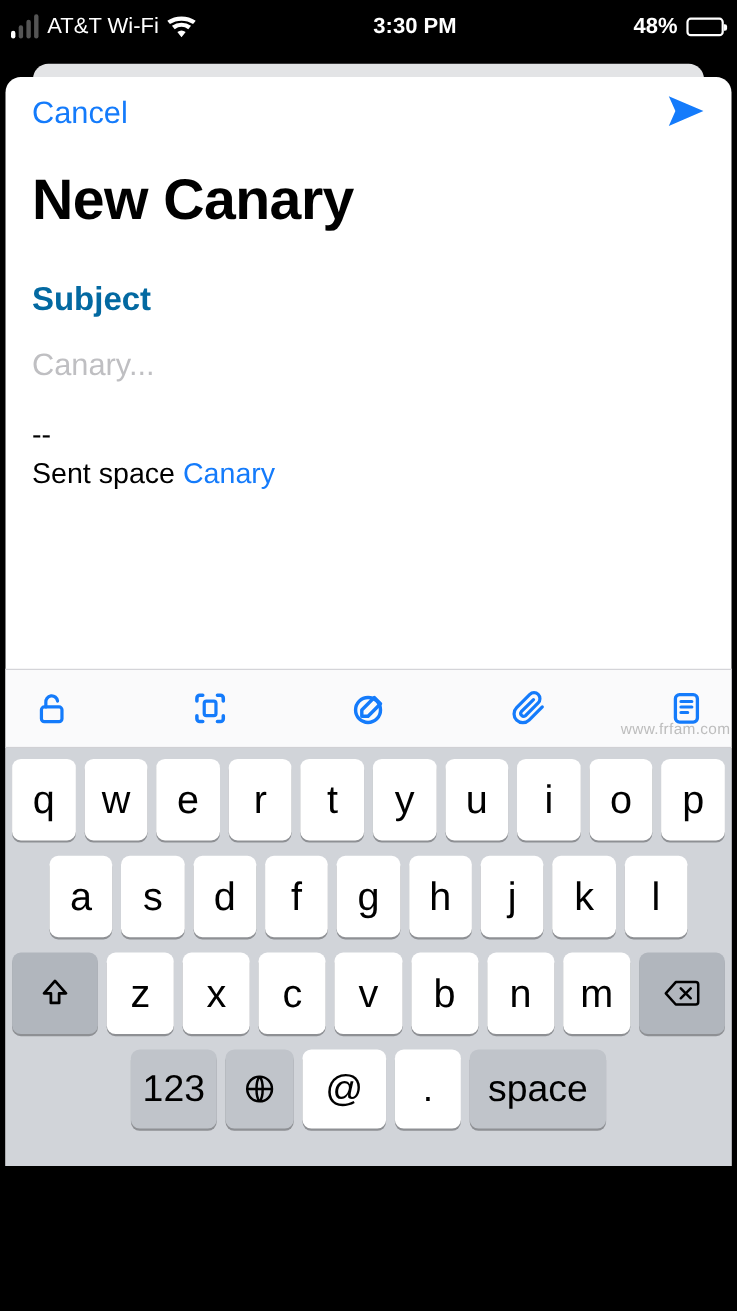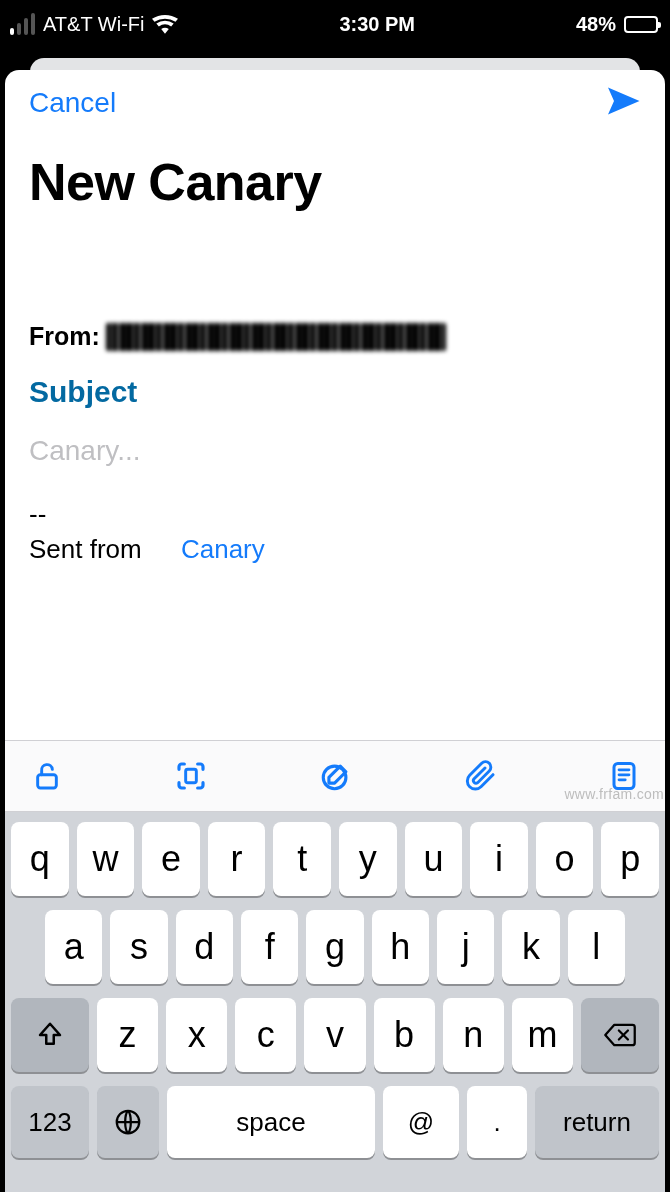--- a/index.html
+++ b/index.html
@@ -1,17 +1,17 @@
 <!DOCTYPE html>
 <html><head>
 <meta charset="utf-8">
 <style>
   * { box-sizing: border-box; margin: 0; padding: 0; }
   html, body { width: 670px; height: 1192px; font-family: -apple-system, "Helvetica Neue", Arial, sans-serif; background:#000; }
-  .screen { width:670px; height:1192px; background:#000; position:relative; overflow:hidden; }
+  .screen { width:670px; height:1060px; background:#000; position:relative; overflow:hidden; }
 
   
   .statusbar { height:48px; background:#000; color:#fff; display:flex; align-items:center; justify-content:space-between; padding:0 12px 0 10px; font-size:20px; font-weight:600; }
   .statusbar .left, .statusbar .right { display:flex; align-items:center; gap:8px; }
   .signal { display:inline-flex; align-items:flex-end; gap:3px; }
   .signal .dot { width:4px; background:#555; border-radius:2px; display:inline-block;}
   .signal .d1 { height:7px; background:#fff;}
   .signal .d2 { height:12px; background:#555;}
   .signal .d3 { height:17px; background:#555;}
   .signal .d4 { height:22px; background:#555;}
@@ -45,34 +45,34 @@
   .row-from { margin-top:70px; align-items:center;}
   .from-label { font-weight:700; font-size:25px; margin-right:6px; }
   .pixelated { display:inline-block; width:340px; height:28px; background:
      repeating-linear-gradient(90deg,#000 0 4px,#555 4px 7px,#000 7px 11px,#777 11px 14px,#000 14px 18px,#222 18px 22px);
      filter:blur(2.2px) contrast(1.1); border-radius:2px; background-size:100% 100%;
   }
 
   .subject { padding:14px 24px 4px 24px; color:#0369a1; font-weight:700; font-size:30px;}
   .message { padding:22px 24px 4px 24px; color:#bfbfc2; font-weight:500; font-size:28px;}
   .sig { padding:26px 24px 10px 24px; font-size:26px; color:#000; font-weight:500; line-height:1.35;}
-  .sig a { color:#147bfb; text-decoration:none;margin-left:32px; }
+  .sig a { color:#147bfb; text-decoration:none; }
 
   
   .toolbar { margin-top:auto; height:72px; border-top:1px solid #d0d0d4; border-bottom:1px solid #d0d0d4; background:#fafafb; display:flex; align-items:center; justify-content:space-between; padding:0 26px;}
   .toolbar .tb { color:#147bfb; display:flex; align-items:center; justify-content:center; }
 
   
   .keyboard { background:#d1d4d9; height:380px; padding:10px 6px 8px 6px; display:flex; flex-direction:column; gap:14px; position:relative;}
   .krow { display:flex; gap:8px; justify-content:center;}
   .key { background:#fff; border-radius:8px; box-shadow:0 2px 0 #8e9094; height:74px; flex:1; display:flex; align-items:center; justify-content:center; font-size:36px; color:#000;}
   .krow.middle { padding:0 34px;}
   .key.special { background:#b1b6bd; }
   .key.shift, .key.back { flex:0 0 78px; }
-  .krow.bottom .key { height:72px; font-size:26px; font-weight:500;}
+  .krow.bottom .key { height:72px; font-size:34px; font-weight:500;}
   .key.num { flex:0 0 78px; background:#c0c4ca; font-size:24px;}
   .key.globe { flex:0 0 62px; background:#c0c4ca;}
   .key.space { flex:1; font-size:26px;}
   .key.at { flex:0 0 76px; font-size:34px;}
   .key.dot { flex:0 0 60px; font-size:34px;}
   .key.return { flex:0 0 124px; background:#c0c4ca; font-size:26px;}
 
   .watermark { position:absolute; right:6px; bottom:390px; font-size:14px; color:#bdbdbd; letter-spacing:0.3px;}
 </style>
 </head>
@@ -110,32 +110,28 @@
       <span class="sendbtn">
         <svg width="36" height="36" viewBox="0 0 24 24">
             <path fill="#147bfb" d="M2 21l21-9L2 3l4 9-4 9z"></path>
           </svg>
       </span>
     </div>
 
     <div class="title">New Canary</div>
 
 
-    <div class="row row-from">
-      <span class="from-label">From:</span>
-      <span class="pixelated"></span>
-    </div>
 
     <div class="subject">Subject</div>
     <div class="message">Canary...</div>
 
     <div class="sig">
       <div>--</div>
       <div>
-        <span>Sent from </span><a href="#">Canary</a>
+        <span>Sent space </span><a href="#">Canary</a>
       </div>
     </div>
 
     <div class="toolbar">
       <span class="tb">
         <svg width="32" height="32" viewBox="0 0 24 24" fill="none">
             <rect x="5" y="11" width="14" height="10" rx="2" stroke="#147bfb" stroke-width="2.2"></rect>
             <path d="M8 11V8a4 4 0 018-1" stroke="#147bfb" stroke-width="2.2" stroke-linecap="round"></path>
           </svg>
       </span>
@@ -211,22 +207,21 @@
         </div>
       </div>
       <div class="krow bottom">
         <div class="key num">123</div>
         <div class="key globe">
           <svg width="30" height="30" viewBox="0 0 24 24" fill="none">
               <circle cx="12" cy="12" r="9" stroke="#000" stroke-width="1.8"></circle>
               <path d="M3 12h18M12 3c3 3 3 15 0 18M12 3c-3 3-3 15 0 18" stroke="#000" stroke-width="1.8"></path>
             </svg>
         </div>
-        <div class="key space">space</div>
         <div class="key at">@</div>
         <div class="key dot">.</div>
-        <div class="key return">return</div>
+        <div class="key return">space</div>
       </div>
     </div>
   </div>
 
   <div class="watermark">www.frfam.com</div>
 </div>
 
 </body></html>

